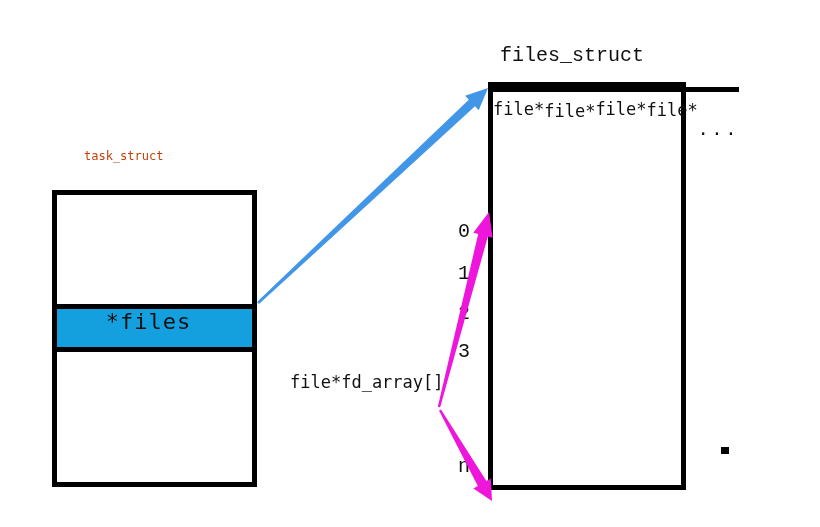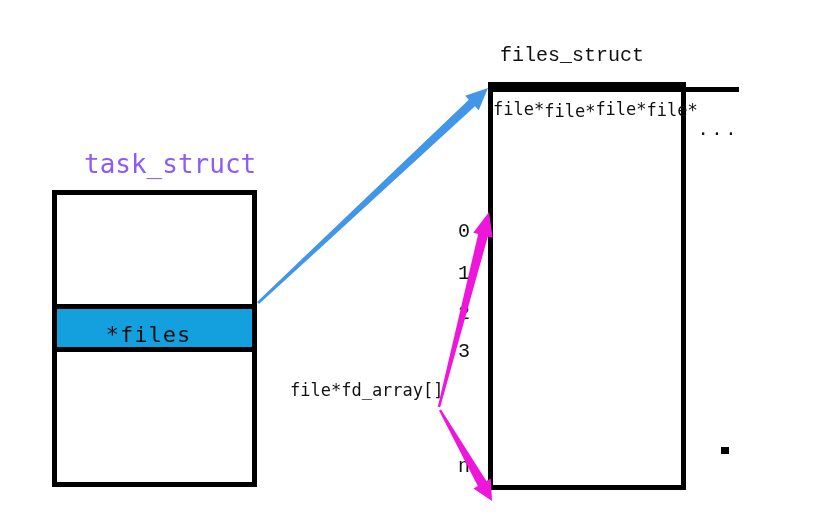--- a/index.html
+++ b/index.html
@@ -10,36 +10,36 @@
     background: #ffffff;
     overflow: hidden;
     font-family: "DejaVu Sans Mono", "Liberation Mono", monospace;
   }
   .mono  { font-family: "DejaVu Sans Mono", "Liberation Mono", monospace; }
   .sans  { font-family: Liberation Mono, monospace; }
 
   
   .ts-title {
     position: absolute; left: 84px; top: 149px;
-    font-size: 26px; color: #8b5cf6; white-space: nowrap;
+    font-size: 12px; color: #c2410c; white-space: nowrap;
   }
   .ts-box {
     position: absolute; left: 52px; top: 190px;
     width: 205px; height: 297px;
     box-sizing: border-box;
     border: 5px solid #000;
     background: #ffffff;
   }
   .ts-field {
     position: absolute; left: 0; right: 0; top: 109px;
     height: 48px;
     box-sizing: border-box;
     border-top: 5px solid #000;
     border-bottom: 5px solid #000;
-    display: flex; align-items: flex-end; justify-content: center;
+    display: flex; align-items: flex-start; justify-content: center;
   }
   .ts-field span {
     font-size: 22px; color: #111; letter-spacing: 1px;
     transform: translateX(-6px);
   }
 
   
   .fs-title {
     position: absolute; left: 500px; top: 44px;
     font-size: 20px; color: #111; white-space: nowrap;
@@ -73,21 +73,21 @@
     font-size: 20px; color: #111; line-height: 22px;
   }
   .idx.i0 { top: 221px; }
   .idx.i1 { top: 263px; }
   .idx.i2 { top: 303px; }
   .idx.i3 { top: 341px; }
   .idx.in { top: 456px; }
 
   
   .fd-label {
-    position: absolute; left: 290px; top: 380px;
+    position: absolute; left: 290px; top: 372px;
     font-size: 17px; color: #111; white-space: nowrap;
   }
 
   
   .nub {
     position: absolute; left: 721px; top: 447px;
     width: 8px; height: 7px; background: #000;
   }
 
   

